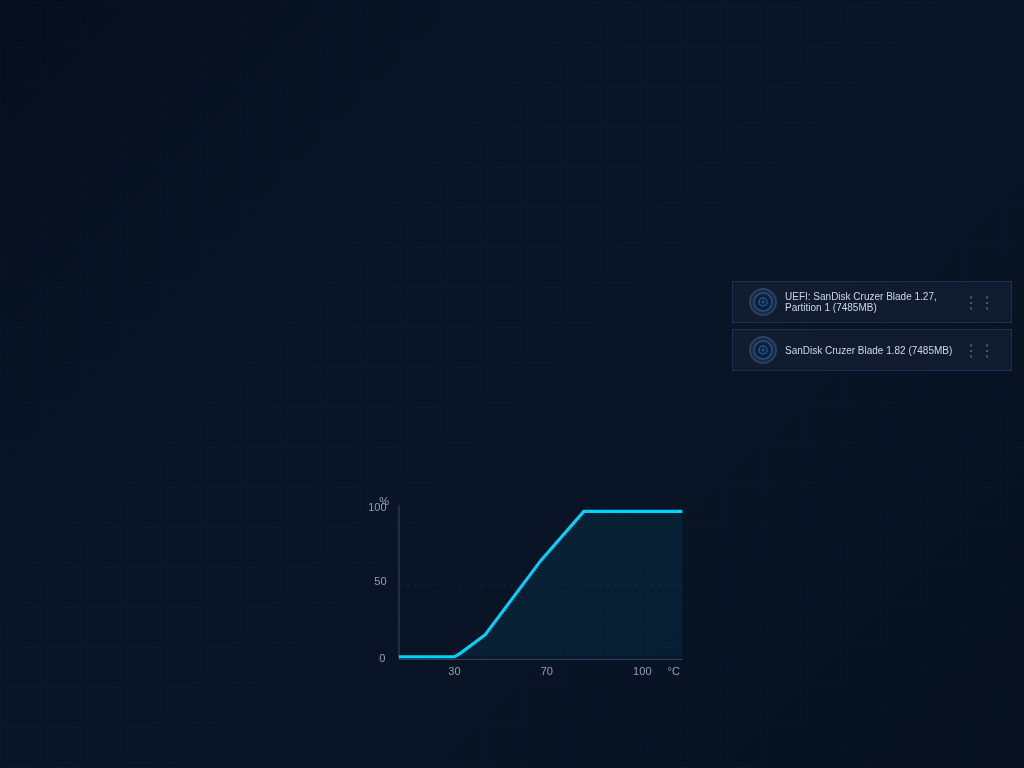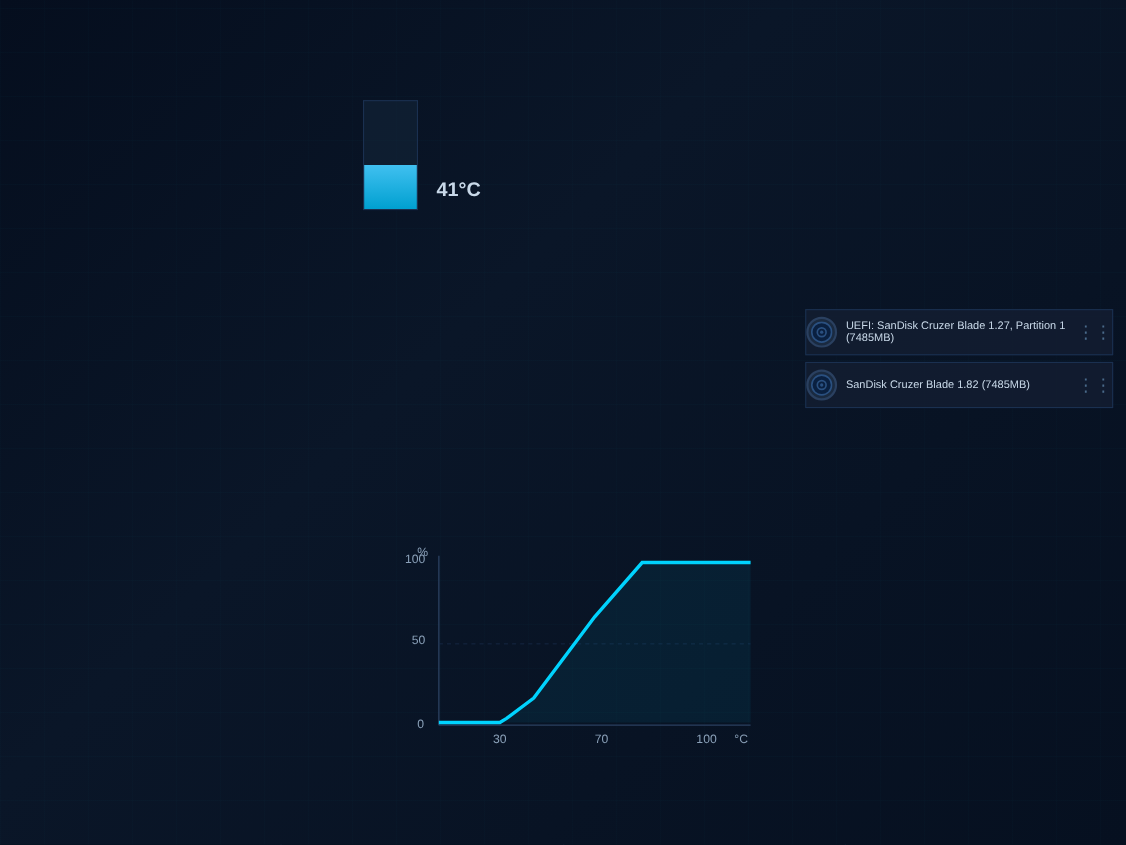--- a/index.html
+++ b/index.html
@@ -425,21 +425,21 @@
       color: #8aa0b8;
       margin-bottom: 8px;
     }
 
     .boot-item {
       display: flex;
       align-items: center;
       gap: 8px;
       background: rgba(20,30,50,0.8);
       border: 1px solid #1a3050;
-      padding: 6px 0;
+      padding: 6px 16px;
       margin-bottom: 6px;
       cursor: grab;
       position: relative;
     }
 
     .boot-disk-icon {
       width: 28px;
       height: 28px;
       background: #1a2a40;
       border-radius: 50%;
@@ -604,28 +604,20 @@
           <div class="info-item">
             <span>PRIME X370-PRO</span>&nbsp;&nbsp;<span>BIOS Ver. 3803</span>
           </div>
           <div class="info-item">AMD Ryzen 5 2400G with Radeon Vega Graphics</div>
           <div class="info-item">Speed: 3600 MHz</div>
           <div class="info-item">Memory: 16384 MB (DDR4 2133MHz)</div>
         </div>
 
         <div class="cpu-temp-section">
           <div class="section-title">CPU Temperature</div>
-          <div class="temp-visual">
-            <div style="position:relative;display:flex;align-items:flex-end;justify-content:center;height:110px;width:100%;">
-              <div class="temp-bar-bg">
-                <div class="temp-bar-fill"></div>
-              </div>
-              <span style="position:absolute;right:20px;bottom:8px;color:#c8d8e8;font-size:18px;font-weight:bold;">41°C</span>
-            </div>
-          </div>
         </div>
 
         <div style="flex:1;display:flex;flex-direction:column;align-items:center;justify-content:center;padding:8px;">
           <div class="voltage-box">
             <div class="voltage-title" style="color:#00d4ff;font-size:13px;font-weight:bold;margin-bottom:6px;">VDDCR CPU Voltage</div>
             <div class="voltage-value" style="color:#c8d8e8;font-size:28px;font-weight:bold;">1.340 V</div>
           </div>
           <div class="sub-temp" style="text-align:center;margin-top:8px;">
             <div class="sub-temp-title">Motherboard Temperature</div>
             <div class="sub-temp-value">30°C</div>

